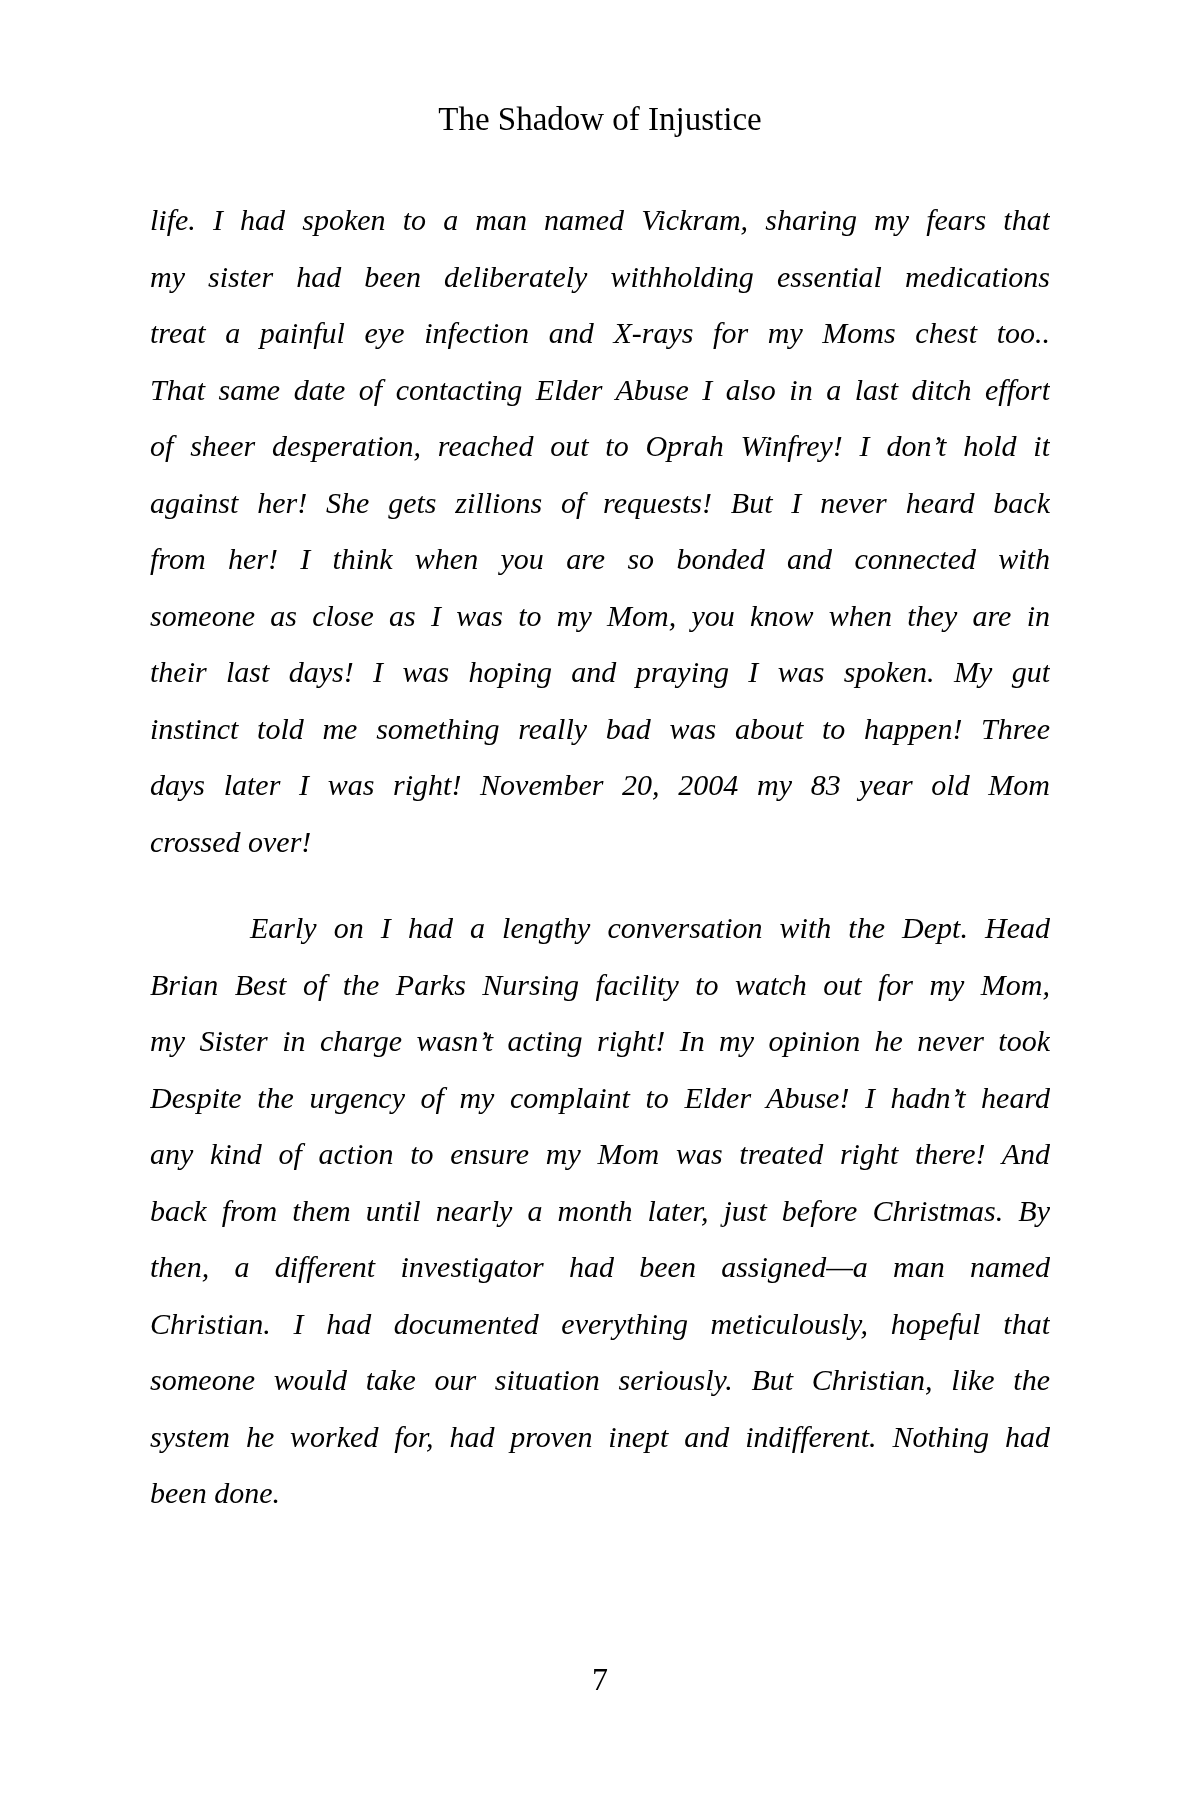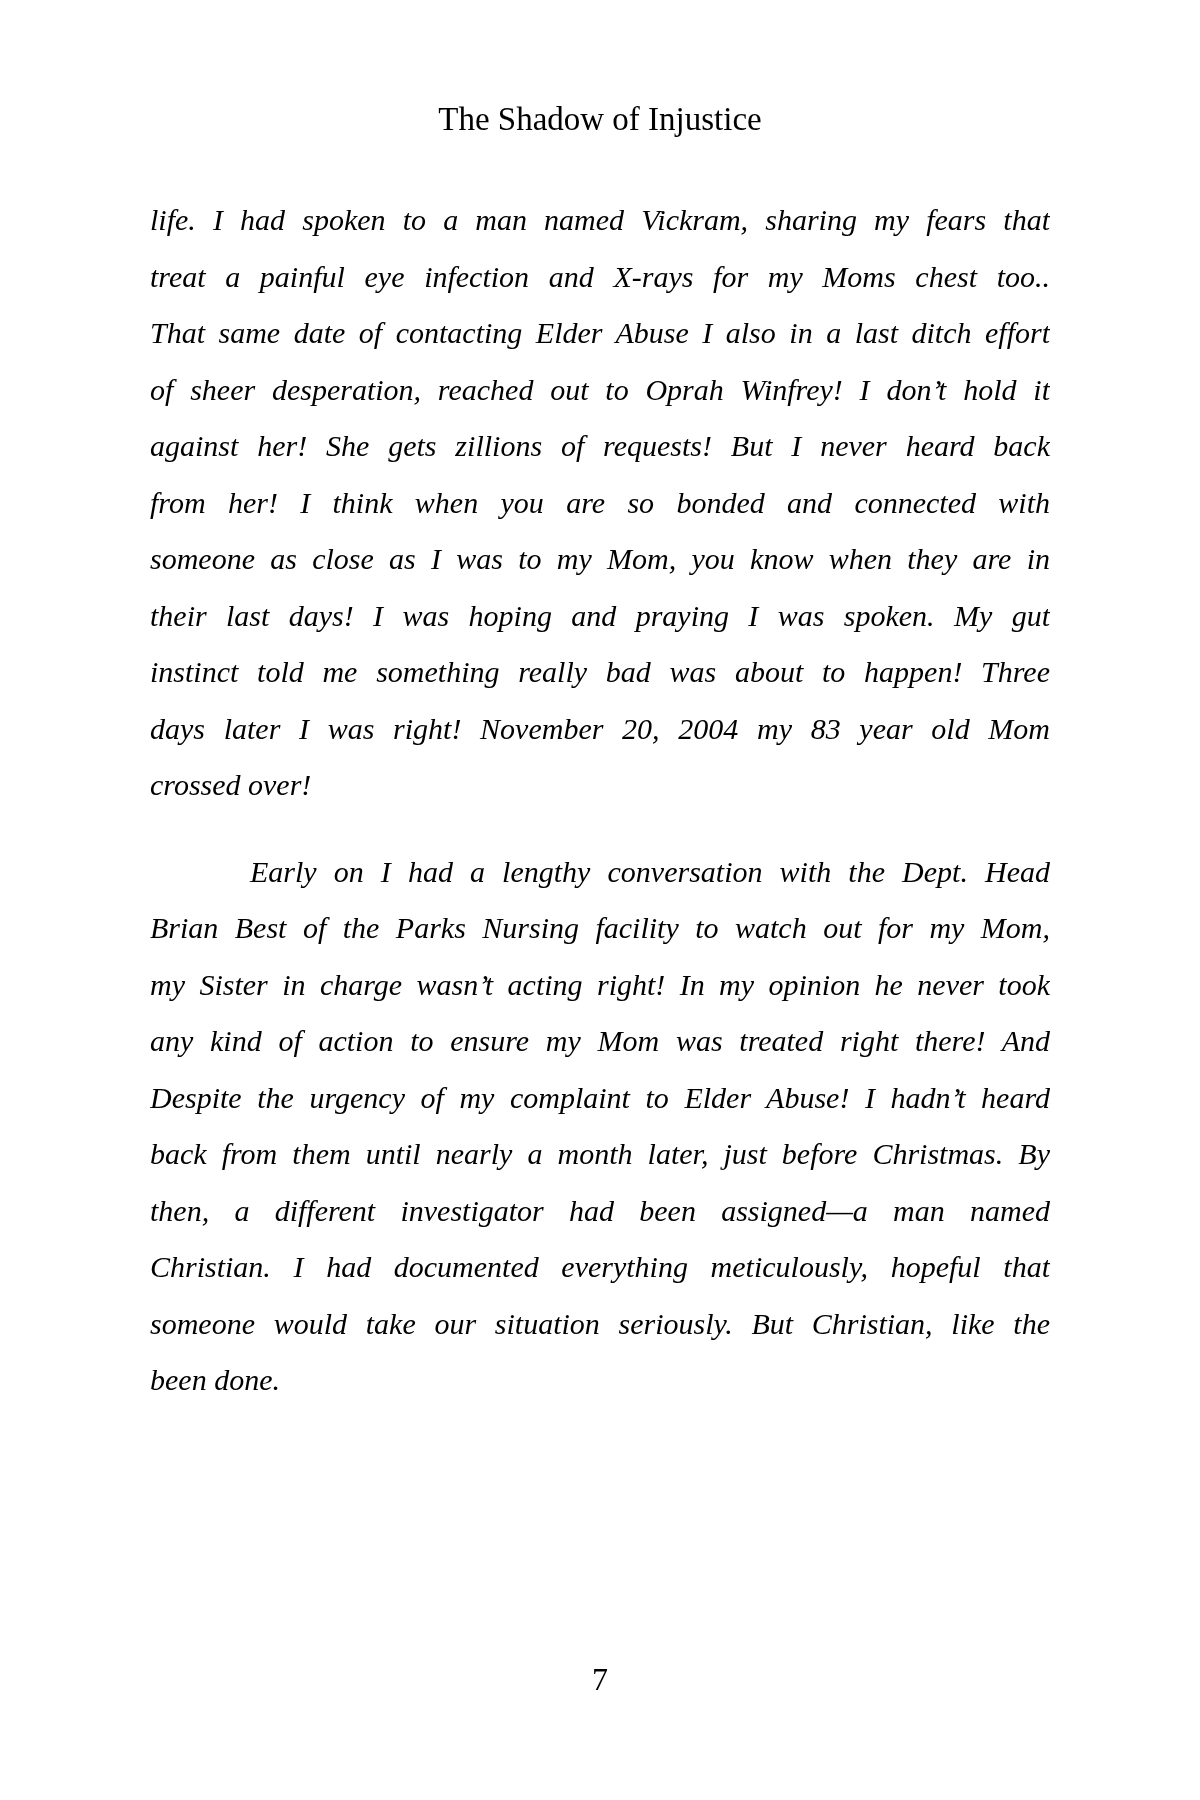--- a/index.html
+++ b/index.html
@@ -58,39 +58,41 @@
 </style>
 </head>
 <body>
 
 <div class="page">
   <div class="chapter-title">The Shadow of Injustice</div>
 
   <div class="body-text" id="paragraphs">
       <div class="paragraph">
         <div class="line just" style="">life. I had spoken to a man named Vickram, sharing my fears that</div>
+        <div class="line just" style="">my sister had been deliberately withholding essential medications</div>
         <div class="line just" style="">treat a painful eye infection and X-rays for my Moms chest too..</div>
         <div class="line just" style="">That same date of contacting Elder Abuse I also in a last ditch effort</div>
         <div class="line just" style="">of sheer desperation, reached out to Oprah Winfrey! I don’t hold it</div>
         <div class="line just" style="">against her! She gets zillions of requests! But I never heard back</div>
         <div class="line just" style="">from her! I think when you are so bonded and connected with</div>
         <div class="line just" style="">someone as close as I was to my Mom, you know when they are in</div>
         <div class="line just" style="">their last days! I was hoping and praying I was spoken. My gut</div>
         <div class="line just" style="">instinct told me something really bad was about to happen! Three</div>
         <div class="line just" style="">days later I was right! November 20, 2004 my 83 year old Mom</div>
         <div class="line last" style="">crossed over!</div>
       </div>
       <div class="paragraph">
         <div class="line just indent" style="">Early on I had a lengthy conversation with the Dept. Head</div>
         <div class="line just" style="">Brian Best of the Parks Nursing facility to watch out for my Mom,</div>
         <div class="line just" style="">my Sister in charge wasn’t acting right! In my opinion he never took</div>
+        <div class="line just" style="">Despite the urgency of my complaint to Elder Abuse! I hadn’t heard</div>
         <div class="line just" style="">any kind of action to ensure my Mom was treated right there! And</div>
-        <div class="line just" style="">Despite the urgency of my complaint to Elder Abuse! I hadn’t heard</div>
         <div class="line just" style="">back from them until nearly a month later, just before Christmas. By</div>
         <div class="line just" style="">then, a different investigator had been assigned—a man named</div>
         <div class="line just" style="">Christian. I had documented everything meticulously, hopeful that</div>
         <div class="line just" style="">someone would take our situation seriously. But Christian, like the</div>
+        <div class="line just" style="">system he worked for, had proven inept and indifferent. Nothing had</div>
         <div class="line last" style="">been done.</div>
       </div>
     </div>
 
   <div class="page-number">7</div>
 </div>
 
 </body></html>

